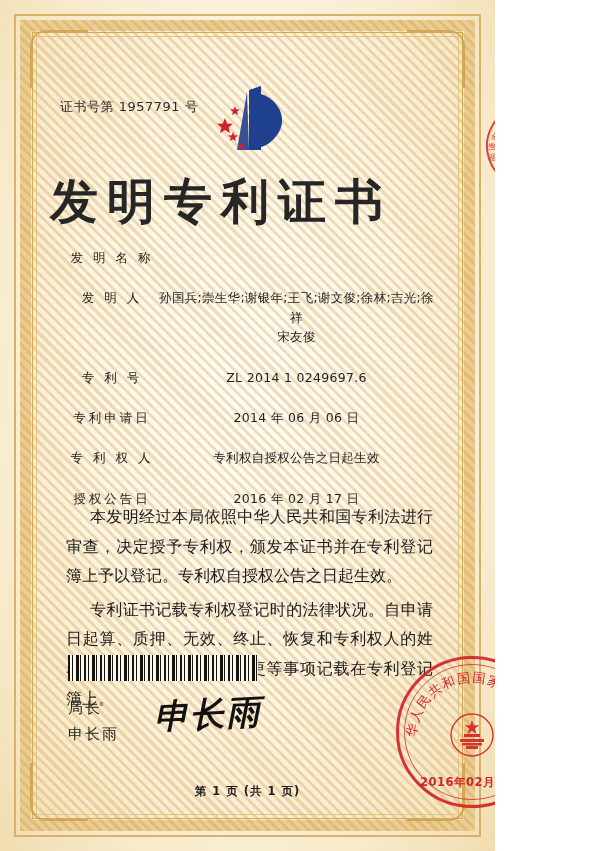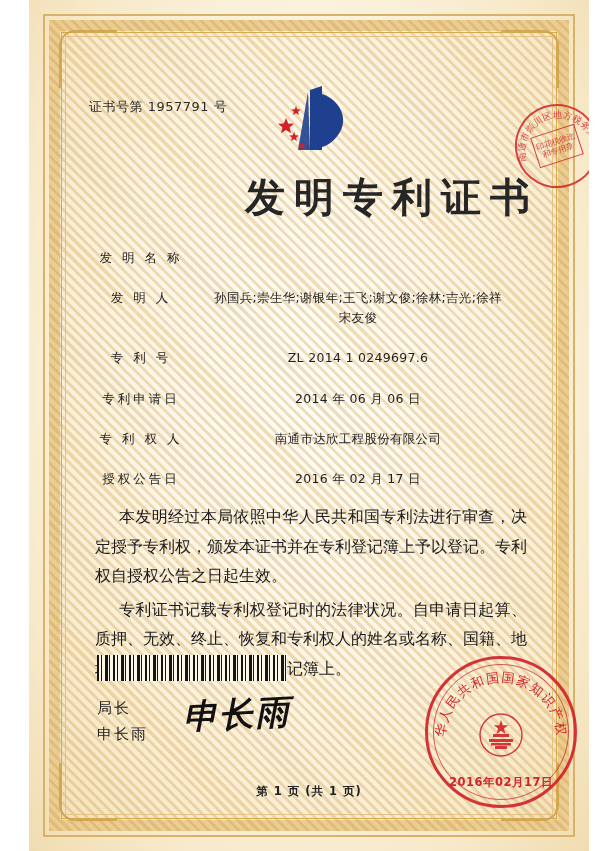--- a/index.html
+++ b/index.html
@@ -9,27 +9,26 @@
   }
   body {
     width: 600px;
     height: 851px;
     overflow: hidden;
     font-family: "DejaVu Sans", "Liberation Sans", sans-serif;
   }
 
   .cert {
     position: relative;
-    width: 560px;
+    width: 495px;
     height: 851px;
     background:
       radial-gradient(ellipse at 50% 45%, #fffdf6 0%, #fdf6e6 45%, #f7e9c9 78%, #f0dcb0 100%);
     box-sizing: border-box;
     overflow: hidden;
-    margin-left: 29px;
   }
 
   
   .border-outer {
     position: absolute;
     left: 14px; top: 14px; right: 14px; bottom: 14px;
     border: 2px solid #d9b26a;
     box-sizing: border-box;
   }
   .ornament {
@@ -91,23 +90,23 @@
     left: 50%;
     top: 32px;
     transform: translateX(-50%);
     width: 90px; height: 78px;
   }
 
   .doc-title {
     position: absolute;
     top: 118px;
     left: 0; right: 0;
-    text-align: right;
+    text-align: left;
     font-family: "DejaVu Serif", "Liberation Serif", serif;
-    font-size: 40px;
+    font-size: 48px;
     font-weight: bold;
     letter-spacing: 9px;
     color: #262626;
   }
 
   .fields {
     position: absolute;
     top: 196px;
     left: 16px;
     right: 10px;
@@ -335,21 +334,21 @@
       <div class="field-row">
         <div class="field-label">专利申请日</div>
         <div class="field-value">
           <span>2014 年 06 月 06 日</span>
         </div>
       </div>
 
       <div class="field-row">
         <div class="field-label">专 利 权 人</div>
         <div class="field-value">
-          <span>南通市达欣工程股份有限公司</span>
+          <span>专利权自授权公告之日起生效</span>
         </div>
       </div>
 
       <div class="field-row">
         <div class="field-label">授权公告日</div>
         <div class="field-value">
           <span>2016 年 02 月 17 日</span>
         </div>
       </div>
 

